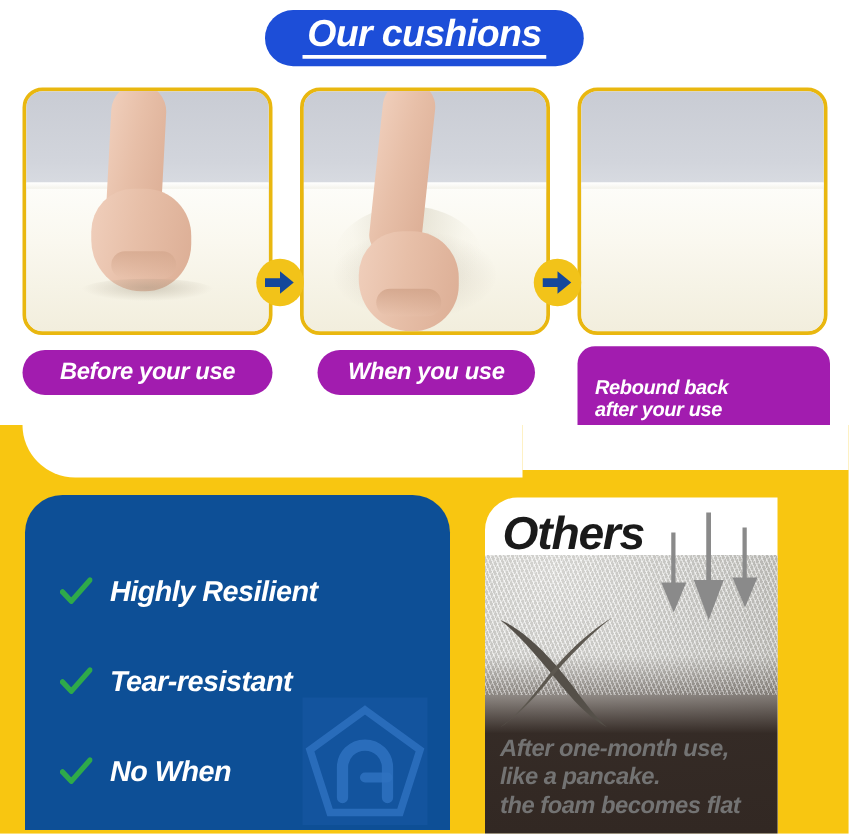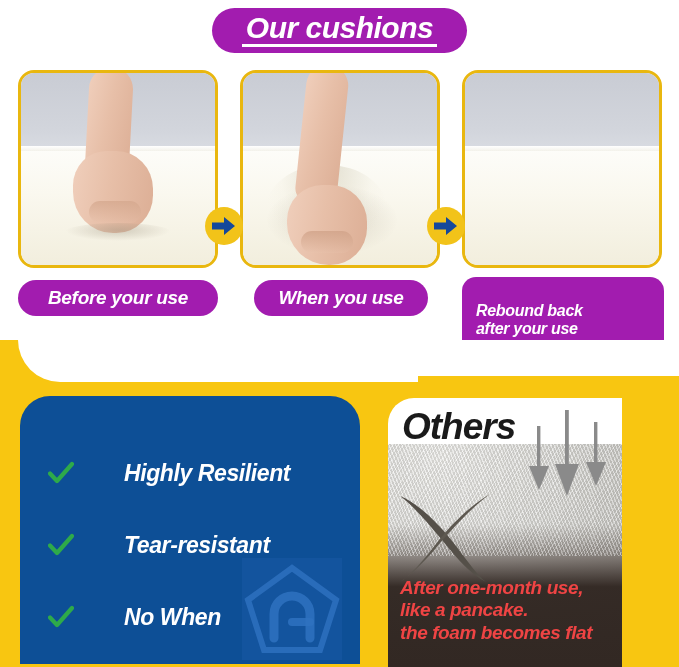--- a/index.html
+++ b/index.html
@@ -15,21 +15,21 @@
 
   
   .title-wrap {
     position: absolute;
     left: 0; top: 8px;
     width: 679px;
     text-align: center;
   }
   .title-pill {
     display: inline-block;
-    background: #a21caf;
+    background: #1d4ed8;
     border-radius: 26px;
     padding: 4px 34px 9px 34px;
     position: relative;
     text-align: right;
   }
   .title-text {
     font-size: 30px;
     font-weight: bold;
     font-style: italic;
     color: #ffffff;
@@ -230,21 +230,20 @@
   .benefit-list {
     position: absolute;
     left: 28px; top: 50px;
     width: 300px;
   }
   .benefit {
     display: flex;
     align-items: center;
     height: 54px;
     margin-bottom: 18px;
-    gap: 36px;
   }
   .check-icon {
     width: 26px; height: 26px;
     margin-right: 14px;
     flex: 0 0 26px;
   }
   .benefit-label {
     color: #ffffff;
     font-size: 23px;
     font-weight: bold;
@@ -299,23 +298,23 @@
     left: 132px; top: 6px;
     width: 90px; height: 92px;
   }
   .x-mark {
     position: absolute;
     left: 6px; top: 92px;
     width: 108px; height: 98px;
   }
   .others-caption {
     position: absolute;
-    left: 12px; bottom: 22px;
+    left: 12px; bottom: 10px;
     width: 272px;
-    color: #ef4444;
+    color: #737373;
     font-size: 19px;
     font-weight: bold;
     font-style: italic;
     line-height: 1.2;
     letter-spacing: -0.4px;
   }
   .others-caption span { display: block; white-space: pre; }
 </style>
 </head>
 <body>

